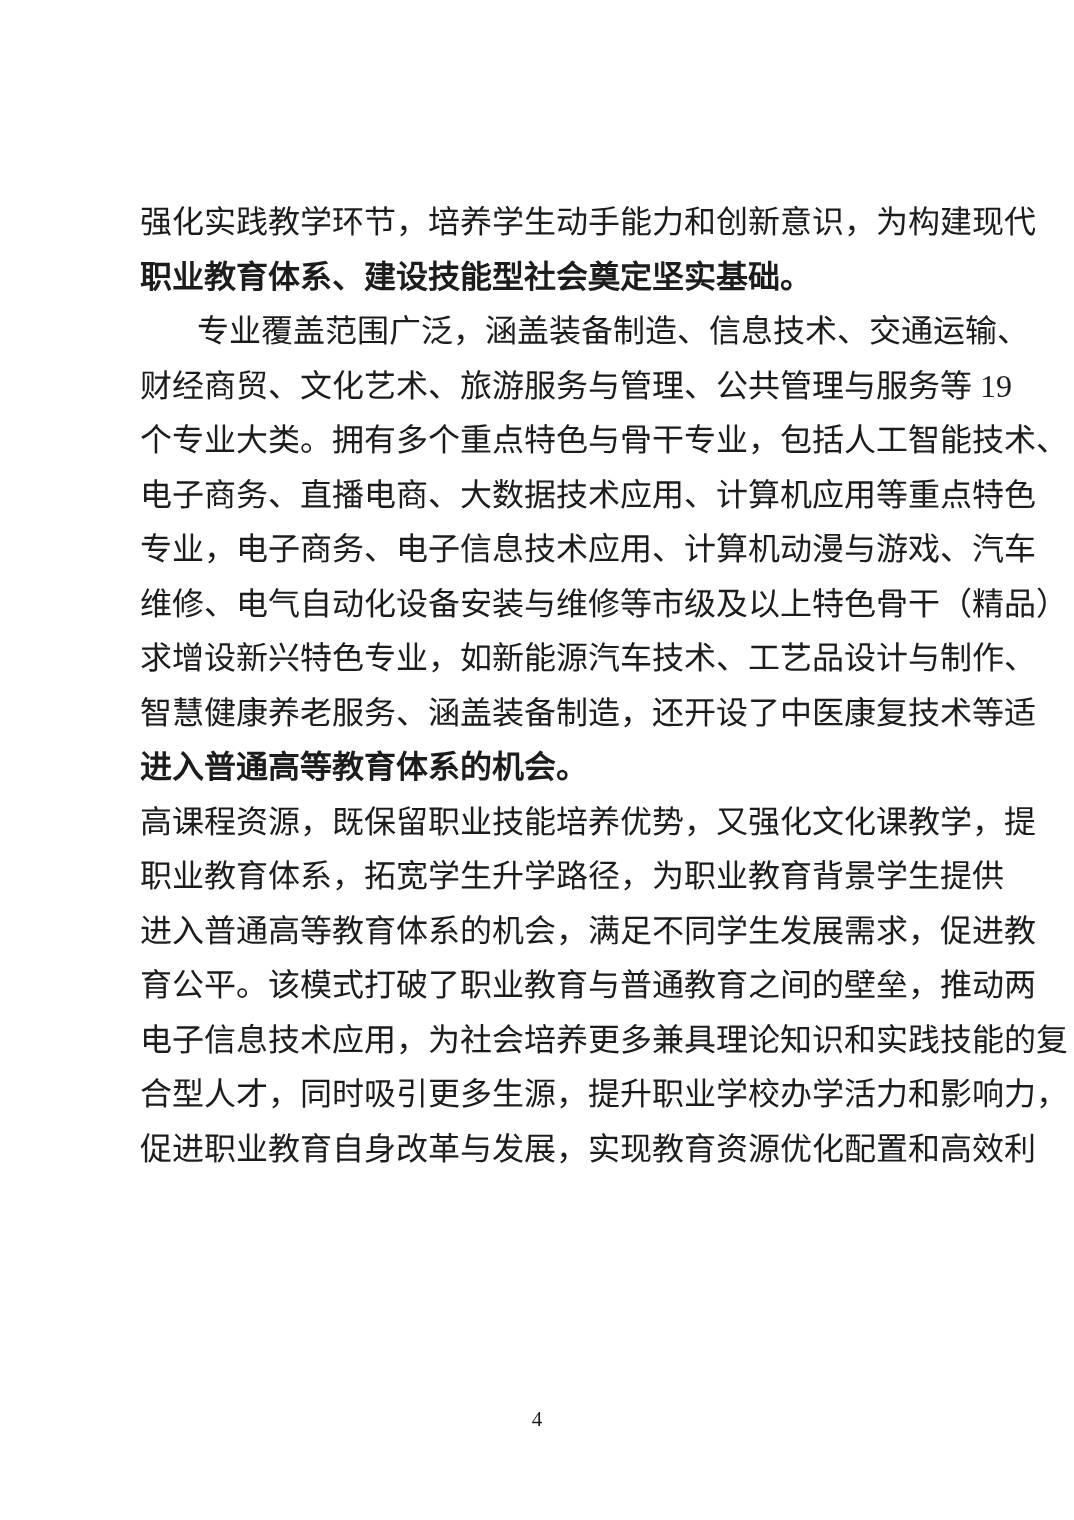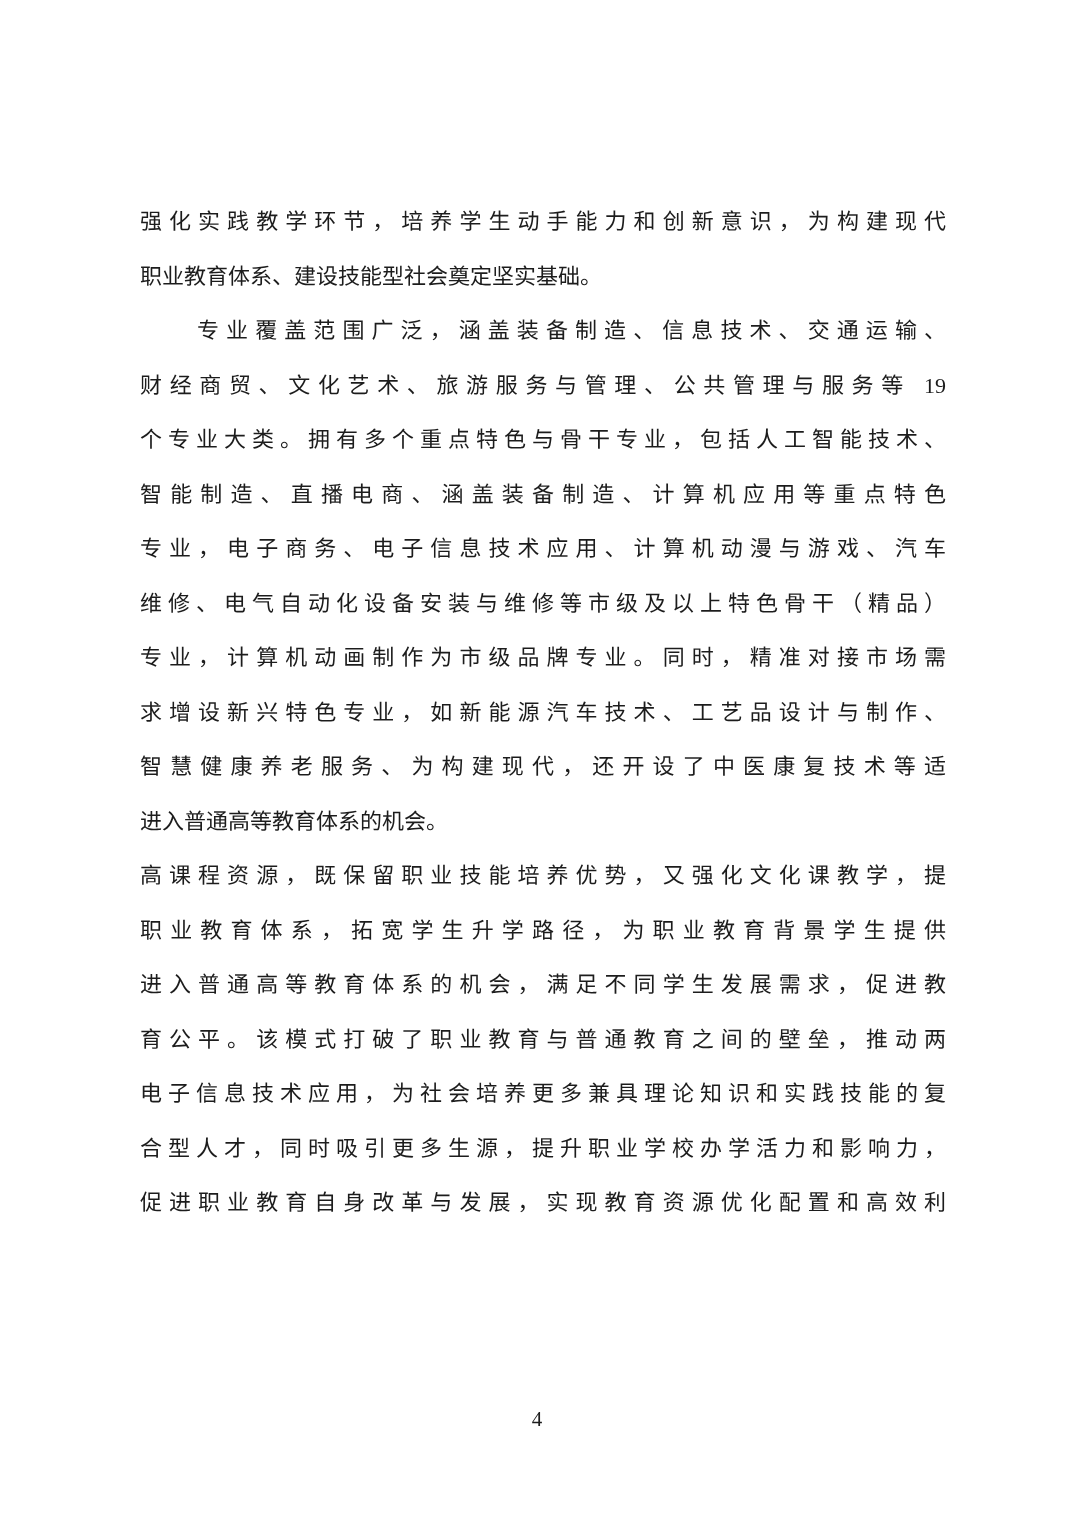--- a/index.html
+++ b/index.html
@@ -24,31 +24,32 @@
   }
   .text-block {
     position: absolute;
     left: 140px;
     top: 195px;
     width: 806px;
   }
   .line {
     height: 54.5px;
     line-height: 54.5px;
-    font-size: 22px;
+    font-size: 32px;
     letter-spacing: 0;
     white-space: nowrap;
     text-align: justify;
     text-align-last: justify;
     text-justify: inter-character;
     overflow: visible;
   }
   .line.lastline {
     text-align: left;
     text-align-last: left;
+    font-weight: bold;
   }
   .line.indent {
     text-indent: 57px;
   }
   .page-number {
     position: absolute;
     left: 0;
     top: 1404px;
     width: 1074px;
     text-align: center;
@@ -60,26 +61,25 @@
 </head>
 <body>
 
 <div class="page">
   <div class="text-block">
     <div class="line">强化实践教学环节，培养学生动手能力和创新意识，为构建现代</div>
     <div class="line lastline">职业教育体系、建设技能型社会奠定坚实基础。</div>
     <div class="line indent">专业覆盖范围广泛，涵盖装备制造、信息技术、交通运输、</div>
     <div class="line">财经商贸、文化艺术、旅游服务与管理、公共管理与服务等 19</div>
     <div class="line">个专业大类。拥有多个重点特色与骨干专业，包括人工智能技术、</div>
-    <div class="line">智能制造、直播电商、涵盖装备制造、计算机应用等重点特色</div>
+    <div class="line">电子商务、直播电商、大数据技术应用、计算机应用等重点特色</div>
     <div class="line">专业，电子商务、电子信息技术应用、计算机动漫与游戏、汽车</div>
     <div class="line">维修、电气自动化设备安装与维修等市级及以上特色骨干（精品）</div>
-    <div class="line">专业，计算机动画制作为市级品牌专业。同时，精准对接市场需</div>
     <div class="line">求增设新兴特色专业，如新能源汽车技术、工艺品设计与制作、</div>
-    <div class="line">智慧健康养老服务、为构建现代，还开设了中医康复技术等适</div>
+    <div class="line">智慧健康养老服务、涵盖装备制造，还开设了中医康复技术等适</div>
     <div class="line lastline">进入普通高等教育体系的机会。</div>
     <div class="line">高课程资源，既保留职业技能培养优势，又强化文化课教学，提</div>
     <div class="line">职业教育体系，拓宽学生升学路径，为职业教育背景学生提供</div>
     <div class="line">进入普通高等教育体系的机会，满足不同学生发展需求，促进教</div>
     <div class="line">育公平。该模式打破了职业教育与普通教育之间的壁垒，推动两</div>
     <div class="line">电子信息技术应用，为社会培养更多兼具理论知识和实践技能的复</div>
     <div class="line">合型人才，同时吸引更多生源，提升职业学校办学活力和影响力，</div>
     <div class="line">促进职业教育自身改革与发展，实现教育资源优化配置和高效利</div>
   </div>
   <div class="page-number">4</div>

